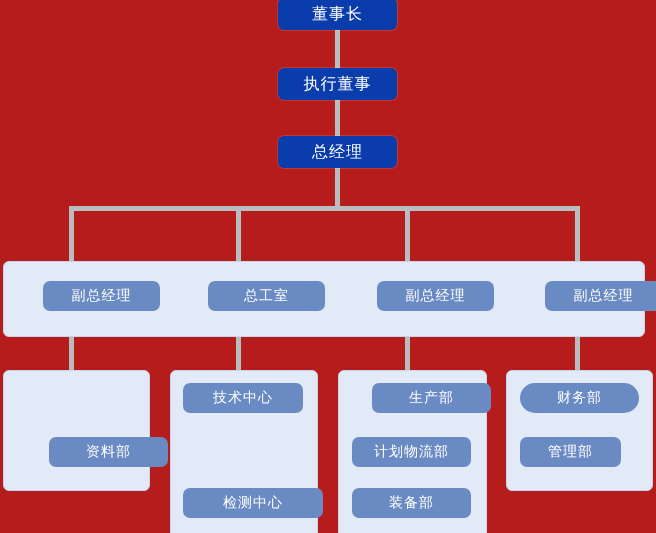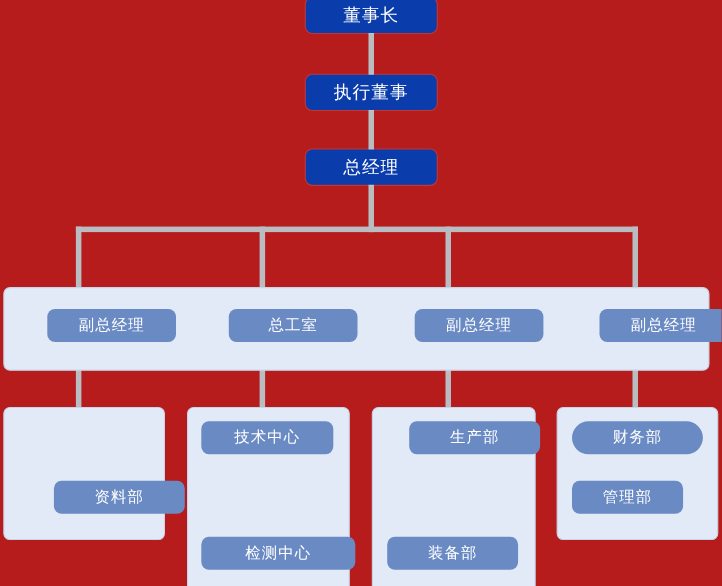--- a/index.html
+++ b/index.html
@@ -113,18 +113,19 @@
   <div class="panel" style="left:170px; top:370px; width:148px; height:172px;"></div>
   <div class="panel" style="left:338px; top:370px; width:149px; height:172px;"></div>
   <div class="panel" style="left:506px; top:370px; width:147px; height:121px;"></div>
 
   <div class="dept col-btn" style="left:16px; top:437px; width:119px;margin-left:33px;">资料部</div>
 
   <div class="dept col-btn" style="left:183px; top:383px; width:120px;">技术中心</div>
   <div class="dept col-btn" style="left:183px; top:488px; width:140px;">检测中心</div>
 
   <div class="dept col-btn" style="left:352px; top:383px; width:119px;margin-left:20px;">生产部</div>
+  <div class="dept col-btn" style="left:352px; top:437px; width:119px;">计划物流部</div>
   <div class="dept col-btn" style="left:352px; top:488px; width:119px;">装备部</div>
 
   <div class="dept col-btn" style="left:520px; top:383px; width:119px;border-radius:15px;">财务部</div>
   <div class="dept col-btn" style="left:520px; top:437px; width:101px;">管理部</div>
 
 </div>
 
 </body></html>

